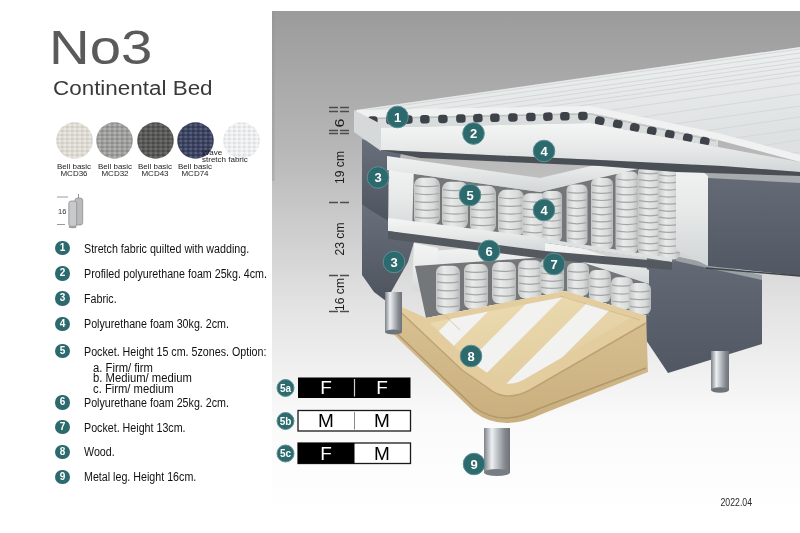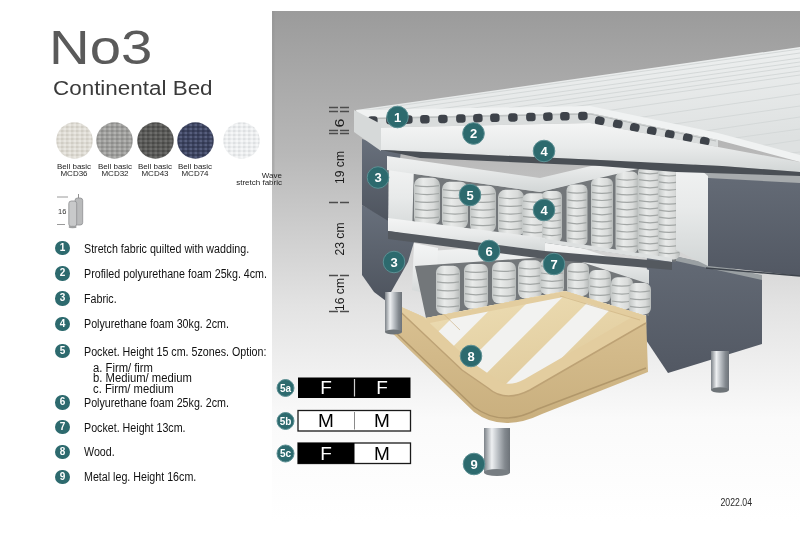--- a/index.html
+++ b/index.html
@@ -483,21 +483,21 @@
           <ellipse cx="1.2" cy="1" rx="1.6" ry="1" fill="#dde0e2"></ellipse>
           <ellipse cx="3.8" cy="3" rx="1.6" ry="1" fill="#f7f8f9"></ellipse>
         </pattern>
       </defs>
       <circle cx="18.5" cy="18.5" r="18.25" fill="url(#p5)"></circle>
     </svg>
 <div style="position:absolute;left:34px;top:162.5px;width:80px;text-align:center;font-size:8px;line-height:7.3px;color:#1c1c1c">Bell basic<br>MCD36</div>
 <div style="position:absolute;left:75px;top:162.5px;width:80px;text-align:center;font-size:8px;line-height:7.3px;color:#1c1c1c">Bell basic<br>MCD32</div>
 <div style="position:absolute;left:115px;top:162.5px;width:80px;text-align:center;font-size:8px;line-height:7.3px;color:#1c1c1c">Bell basic<br>MCD43</div>
 <div style="position:absolute;left:155px;top:162.5px;width:80px;text-align:center;font-size:8px;line-height:7.3px;color:#1c1c1c">Bell basic<br>MCD74</div>
-<div style="position:absolute;left:202px;top:172px;width:80px;text-align:right;font-size:8px;line-height:7.3px;color:#1c1c1c">Wave<br>stretch fabric</div>
+<div style="position:absolute;left:202px;top:149px;width:80px;text-align:left;font-size:8px;line-height:7.3px;color:#1c1c1c">Wave<br>stretch fabric</div>
 
 <svg width="50" height="42" style="position:absolute;left:48px;top:190px">
 <path d="M9,7 L20,7 M9,34.5 L17,34.5" stroke="#9a9a9a" stroke-width="1"></path>
 <text x="10" y="24" font-size="7.5" fill="#333" font-family="Liberation Sans, sans-serif">16</text>
 <line x1="30.5" y1="4" x2="30.5" y2="10" stroke="#777" stroke-width="0.8"></line>
 <rect x="27" y="8" width="7.7" height="27" rx="2.5" fill="#b9babb" stroke="#8d8e90" stroke-width="0.8"></rect>
 <rect x="20.8" y="11" width="7.9" height="25.5" rx="2.5" fill="#c8c9ca" stroke="#8d8e90" stroke-width="0.8"></rect>
 <ellipse cx="24.6" cy="37" rx="4" ry="1.2" fill="#9fa0a1"></ellipse>
 </svg>
 

